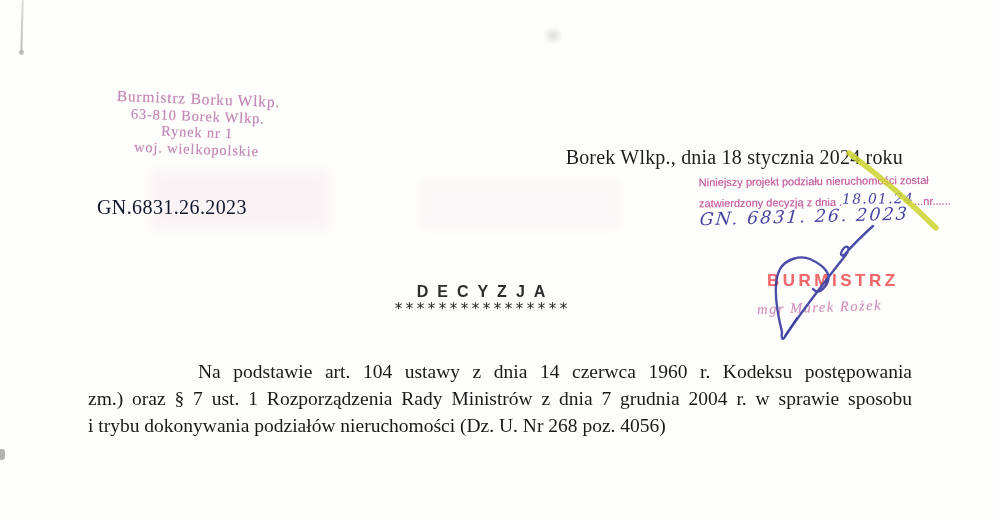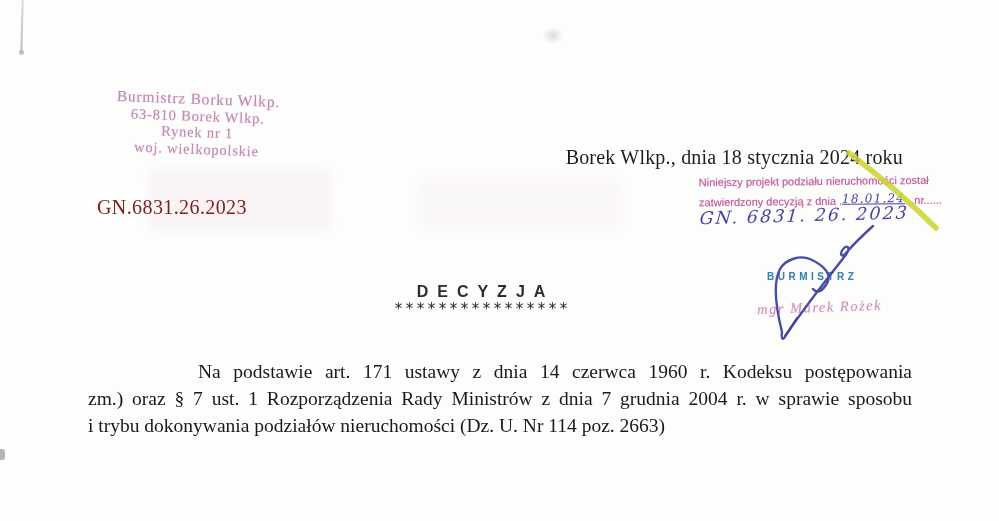--- a/index.html
+++ b/index.html
@@ -43,53 +43,52 @@
 
   
   .dateline {
     position:absolute; right:96px; top:126px;
     font-size:20px; color:#1d1d1d; white-space:nowrap; letter-spacing:.2px;margin-top:20px;
   }
 
   
   .case-number {
     position:absolute; left:97px; top:196px;
-    font-size:20px; color:#7f1d1d; letter-spacing:.4px;
+    font-size:20px; color:#0f172a; letter-spacing:.4px;
   }
 
   
   .approval-stamp {
     position:absolute; left:699px; top:175px; width:250px;
     font-family:"Liberation Sans", sans-serif;
     font-size:11px; line-height:12px; color:#c45d9f;
     transform:rotate(-0.6deg);
     text-shadow:0 0 .8px rgba(196,93,159,.6);
   }
   .approval-line2 { margin-top:8px; white-space:nowrap; }
   .hand-date {
     color:#4743a3; font-family:"DejaVu Serif", serif; font-style:italic;
-    font-size:12px; letter-spacing:1.2px; position:relative; top:-2px;
+    font-size:14px; letter-spacing:1.2px; position:relative; top:-2px;
     text-shadow:none;
-    text-decoration:underline;
   }
   .hand-case {
     margin-top:4px; color:#4743a3;
     font-family:"DejaVu Serif", serif; font-style:italic;
     font-size:17.5px; letter-spacing:2px;
     transform:skewX(-6deg) rotate(-1deg); transform-origin:left bottom;
     text-shadow:none; white-space:nowrap;
   }
 
   
   .overlay-svg { position:absolute; pointer-events:none; }
 
   .signature-title {
     position:absolute; left:767px; top:271px;
     font-family:"Liberation Sans", sans-serif; font-weight:bold;
-    font-size:10px; letter-spacing:3.5px; color:#0369a1; opacity:.8;
+    font-size:17px; letter-spacing:3.5px; color:#ef4444; opacity:.8;
     text-shadow:0 0 1px rgba(210,147,191,.6); white-space:nowrap;
   }
   .signature-name {
     position:absolute; left:757px; top:299px;
     font-style:italic; font-size:14.5px; letter-spacing:1.5px;
     color:#cb88b7; opacity:.9; transform:rotate(-2deg); white-space:nowrap;
     text-shadow:0 0 .8px rgba(203,136,183,.5);
   }
 
   
@@ -169,18 +168,18 @@
              C 92,69 87,72 83,67" fill="none" stroke="#3c3da0" stroke-width="2.4" stroke-linecap="round" stroke-linejoin="round" opacity="0.92"></path>
     <path d="M 55,114 C 59,108 63,102 67,96" fill="none" stroke="#3c3da0" stroke-width="2" stroke-linecap="round" opacity="0.85"></path>
   </svg>
 
   <div class="heading">
     <div class="heading-title">DECYZJA</div>
     <div class="heading-asterisks">****************</div>
   </div>
 
   <div class="body-text">
-    <div class="body-line first">Na podstawie art. 171 ustawy z dnia 14 czerwca 1960 r. Kodeksu postępowania</div>
+    <div class="body-line first">Na podstawie art. 104 ustawy z dnia 14 czerwca 1960 r. Kodeksu postępowania</div>
     <div class="body-line">zm.) oraz § 7 ust. 1 Rozporządzenia Rady Ministrów z dnia 7 grudnia 2004 r. w sprawie sposobu</div>
-    <div class="body-line last">i trybu dokonywania podziałów nieruchomości (Dz. U. Nr 114 poz. 2663)</div>
+    <div class="body-line last">i trybu dokonywania podziałów nieruchomości (Dz. U. Nr 268 poz. 4056)</div>
   </div>
 
 </div>
 
 </body></html>

